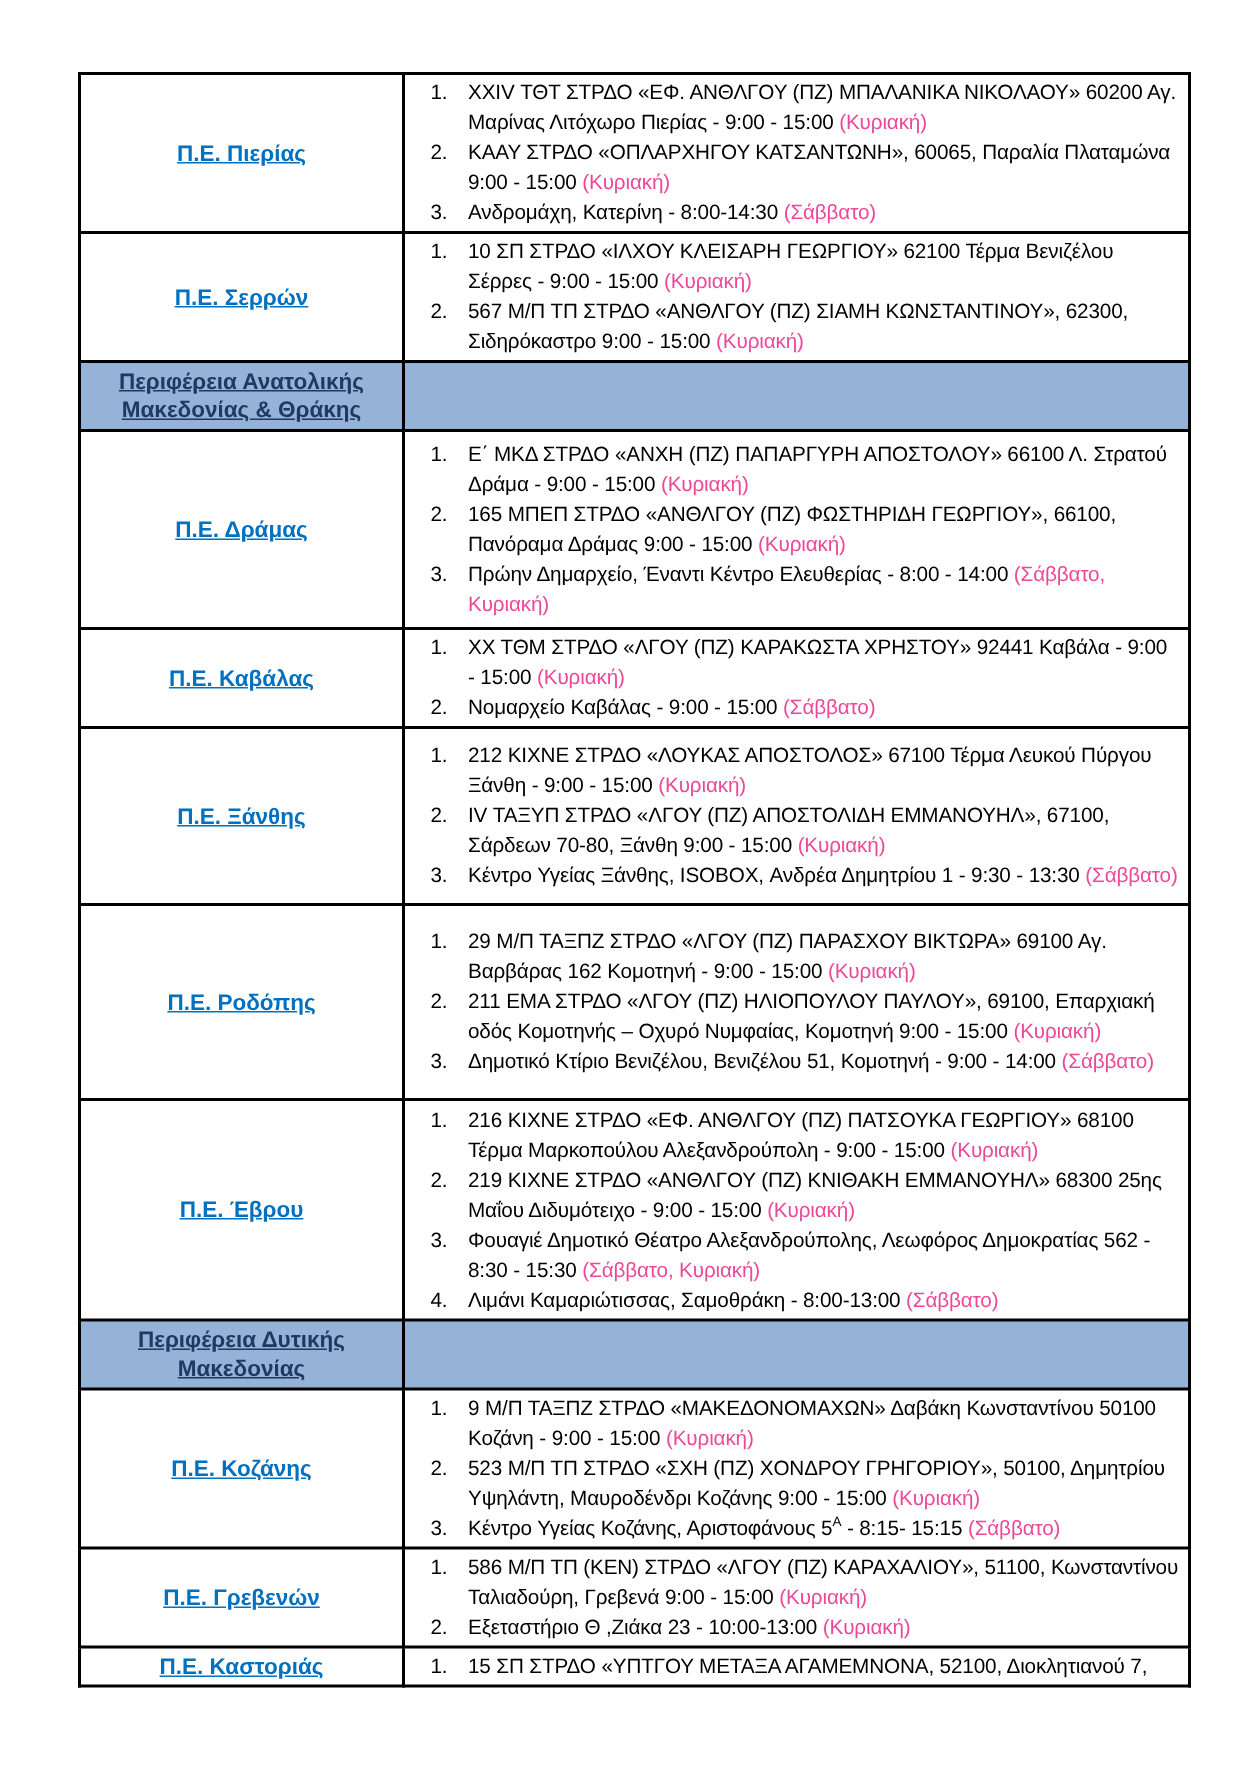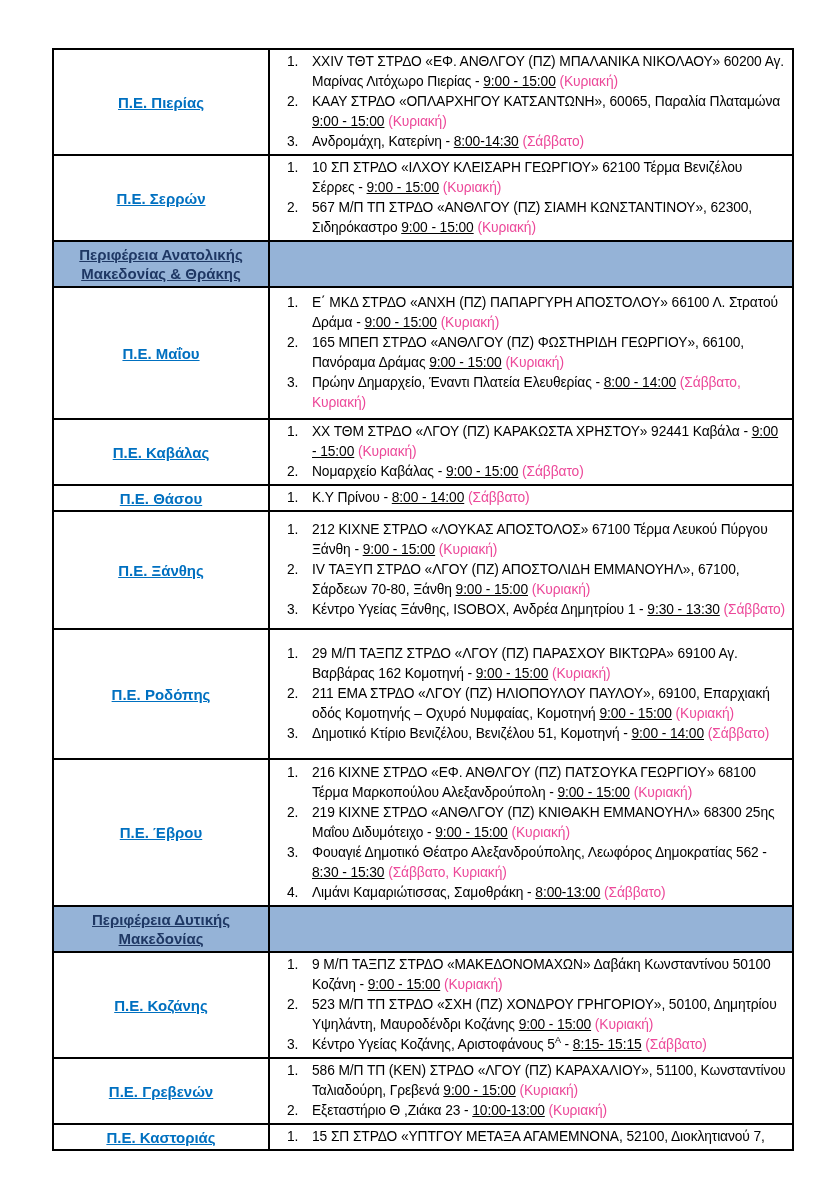--- a/index.html
+++ b/index.html
@@ -26,21 +26,21 @@
     text-decoration:underline;font-size:15px;line-height:19px;padding:3px 16px;
   }
   td.loc{padding:2px 6px 2px 0;vertical-align:middle;}
   ol.loc-list{margin:0;padding:0;list-style:none;}
   li.loc-item{
     display:flex;align-items:flex-start;
     font-size:13.8px;line-height:20px;letter-spacing:-0.1px;
   }
   .num{flex:0 0 42px;width:42px;box-sizing:border-box;padding-left:17px;}
   .itext{flex:1;min-width:0;}
-  .seg-t{text-decoration:underline;}
+  .seg-t{}
   .seg-d{color:#ec4899;}
   sup.seg-sup{font-size:9px;line-height:0;}
 </style>
 </head>
 <body>
 
 <div class="page">
   <table class="sched">
     <colgroup>
       <col class="c-region">
@@ -81,60 +81,49 @@
             </ol>
           </td>
         </tr>
         <tr style="height: 37px;">
           <td class="sec">
             <span class="sec-label">Περιφέρεια Ανατολικής Μακεδονίας &amp; Θράκης</span>
           </td>
           <td class="sec"></td>
         </tr>
         <tr style="height: 132px;">
-          <td class="region"><span class="region-link">Π.Ε. Μαΐου</span></td>
+          <td class="region"><span class="region-link">Π.Ε. Δράμας</span></td>
           <td class="loc">
             <ol class="loc-list">
               <li class="loc-item">
                 <span class="num">1.</span>
                 <span class="itext"><span class="seg-p">Ε΄ ΜΚΔ ΣΤΡΔΟ «ΑΝΧΗ (ΠΖ) ΠΑΠΑΡΓΥΡΗ ΑΠΟΣΤΟΛΟΥ» 66100 Λ. Στρατού Δράμα - </span><span class="seg-t">9:00 - 15:00</span><span class="seg-p"> </span><span class="seg-d">(Κυριακή)</span></span>
               </li>
               <li class="loc-item">
                 <span class="num">2.</span>
                 <span class="itext"><span class="seg-p">165 ΜΠΕΠ ΣΤΡΔΟ «ΑΝΘΛΓΟΥ (ΠΖ) ΦΩΣΤΗΡΙΔΗ ΓΕΩΡΓΙΟΥ», 66100, Πανόραμα Δράμας </span><span class="seg-t">9:00 - 15:00</span><span class="seg-p"> </span><span class="seg-d">(Κυριακή)</span></span>
               </li>
               <li class="loc-item">
                 <span class="num">3.</span>
-                <span class="itext"><span class="seg-p">Πρώην Δημαρχείο, Έναντι Πλατεία Ελευθερίας - </span><span class="seg-t">8:00 - 14:00</span><span class="seg-p"> </span><span class="seg-d">(Σάββατο, Κυριακή)</span></span>
+                <span class="itext"><span class="seg-p">Πρώην Δημαρχείο, Έναντι Κέντρο Ελευθερίας - </span><span class="seg-t">8:00 - 14:00</span><span class="seg-p"> </span><span class="seg-d">(Σάββατο, Κυριακή)</span></span>
               </li>
             </ol>
           </td>
         </tr>
         <tr style="height: 58px;">
           <td class="region"><span class="region-link">Π.Ε. Καβάλας</span></td>
           <td class="loc">
             <ol class="loc-list">
               <li class="loc-item">
                 <span class="num">1.</span>
                 <span class="itext"><span class="seg-p">ΧΧ ΤΘΜ ΣΤΡΔΟ «ΛΓΟΥ (ΠΖ) ΚΑΡΑΚΩΣΤΑ ΧΡΗΣΤΟΥ» 92441 Καβάλα - </span><span class="seg-t">9:00 - 15:00</span><span class="seg-p"> </span><span class="seg-d">(Κυριακή)</span></span>
               </li>
               <li class="loc-item">
                 <span class="num">2.</span>
                 <span class="itext"><span class="seg-p">Νομαρχείο Καβάλας - </span><span class="seg-t">9:00 - 15:00</span><span class="seg-p"> </span><span class="seg-d">(Σάββατο)</span></span>
-              </li>
-            </ol>
-          </td>
-        </tr>
-        <tr style="height: 22px;">
-          <td class="region"><span class="region-link">Π.Ε. Θάσου</span></td>
-          <td class="loc">
-            <ol class="loc-list">
-              <li class="loc-item">
-                <span class="num">1.</span>
-                <span class="itext"><span class="seg-p">Κ.Υ Πρίνου - </span><span class="seg-t">8:00 - 14:00</span><span class="seg-p"> </span><span class="seg-d">(Σάββατο)</span></span>
               </li>
             </ol>
           </td>
         </tr>
         <tr style="height: 118px;">
           <td class="region"><span class="region-link">Π.Ε. Ξάνθης</span></td>
           <td class="loc">
             <ol class="loc-list">
               <li class="loc-item">
                 <span class="num">1.</span>

